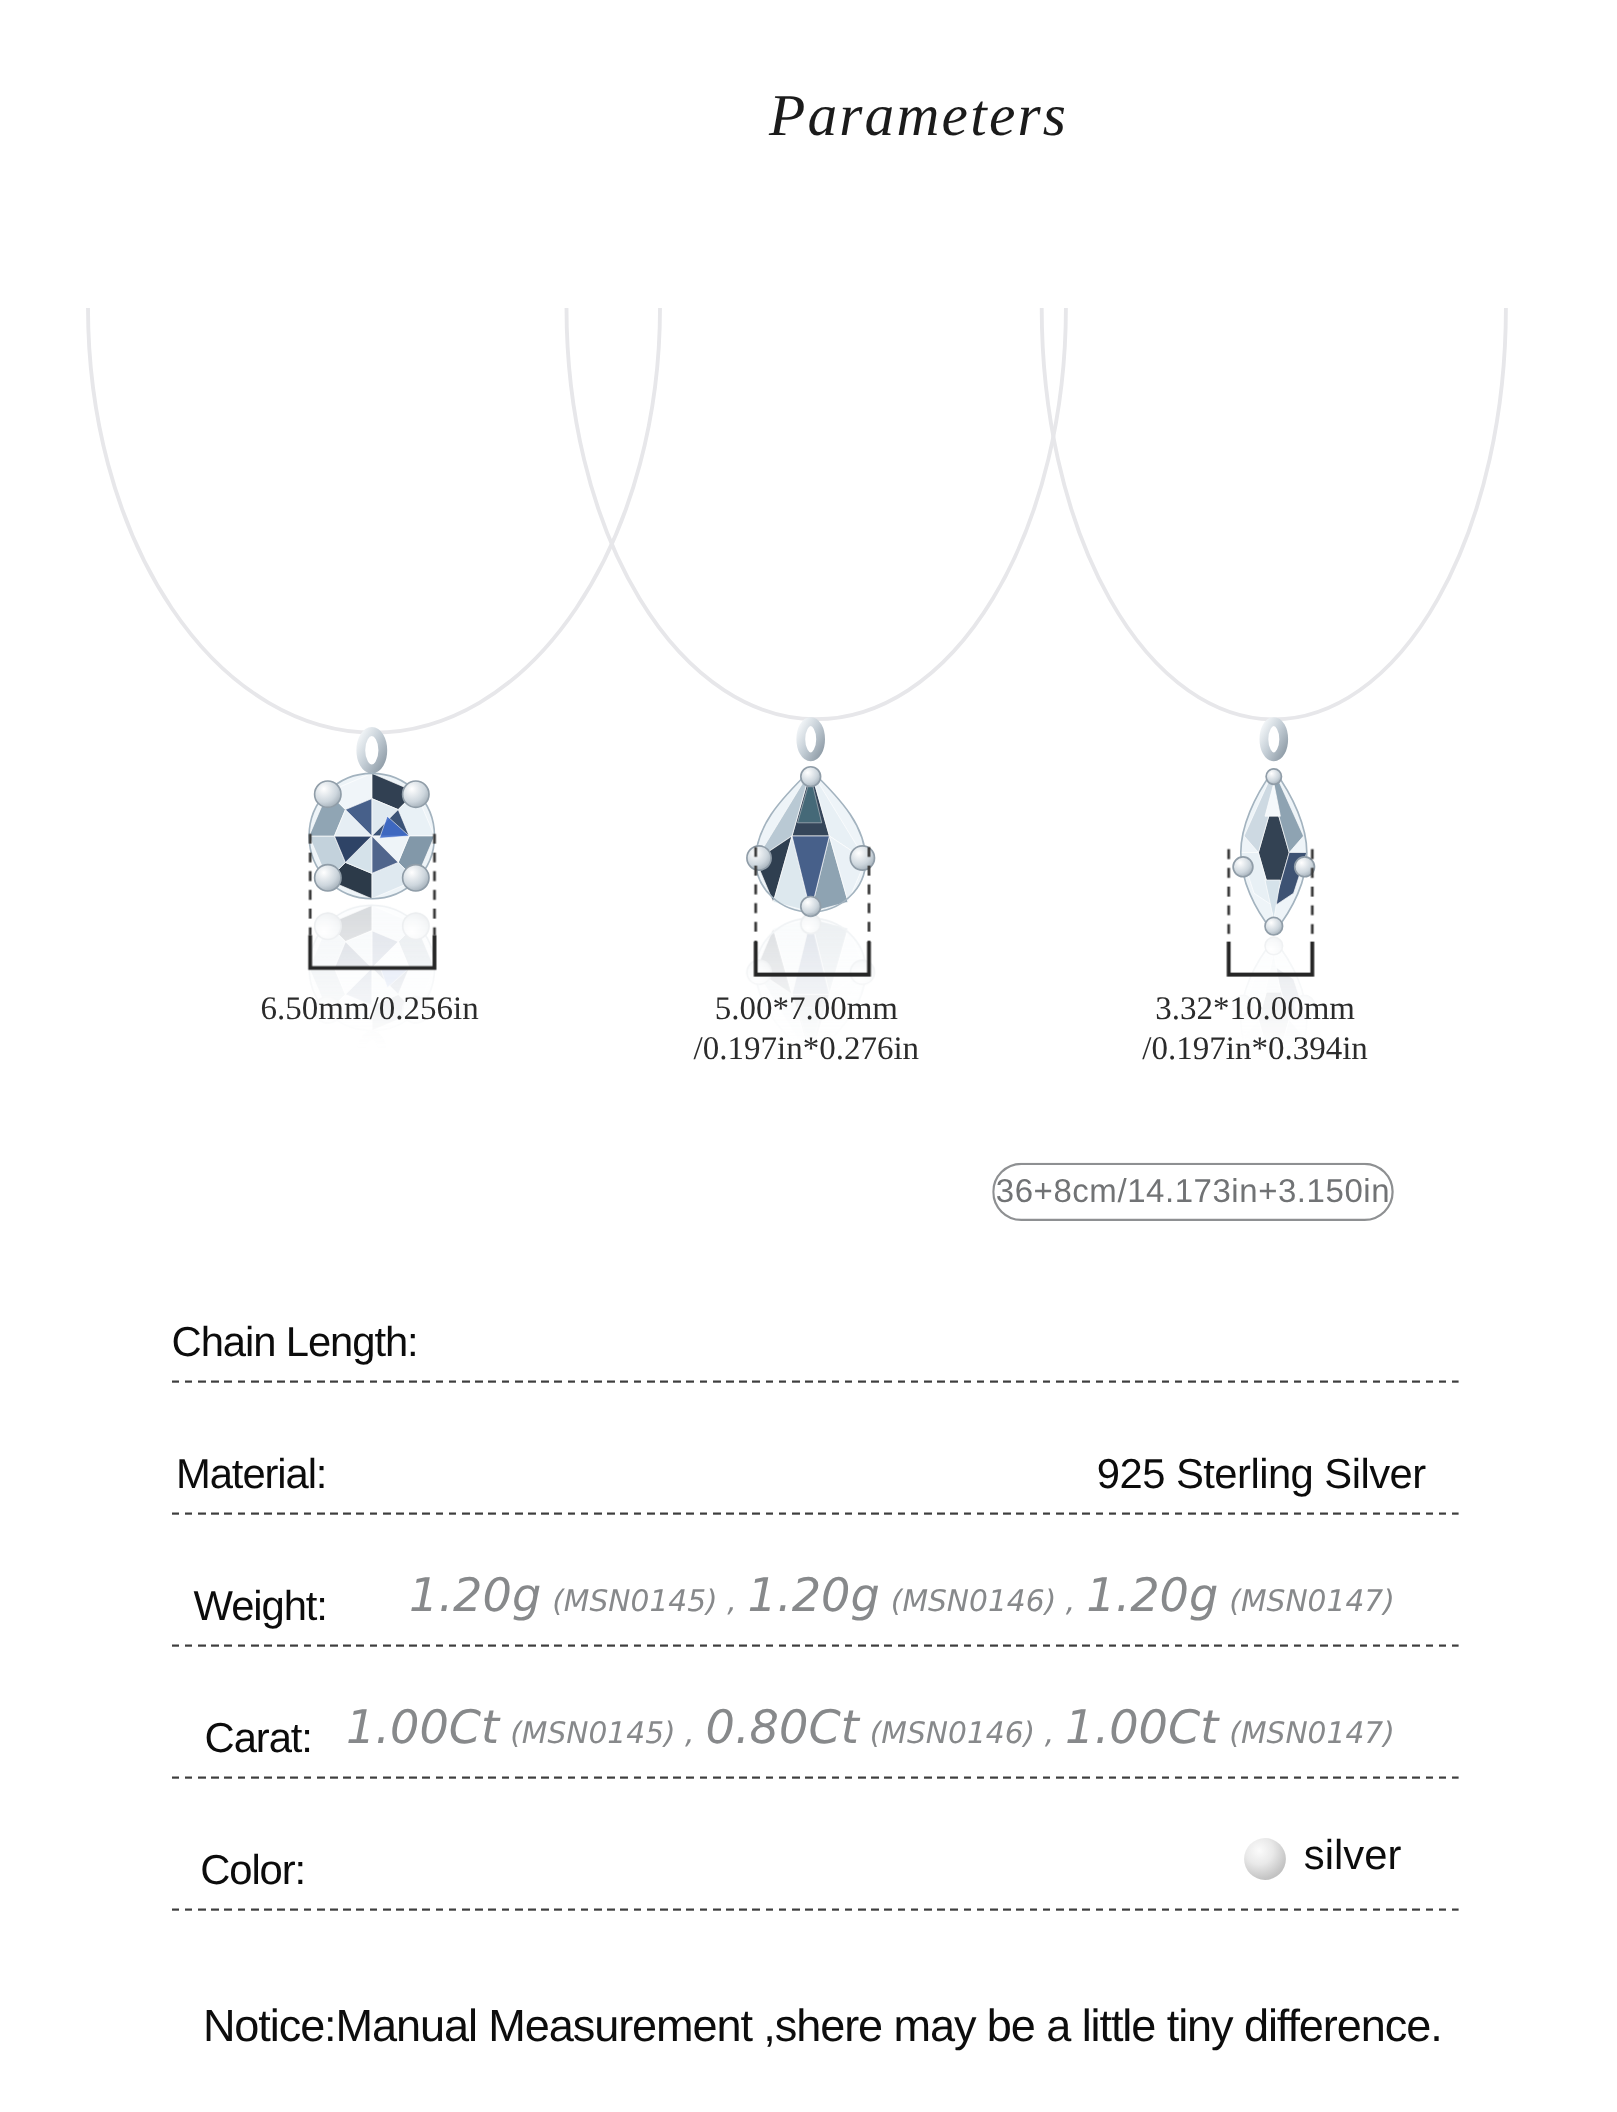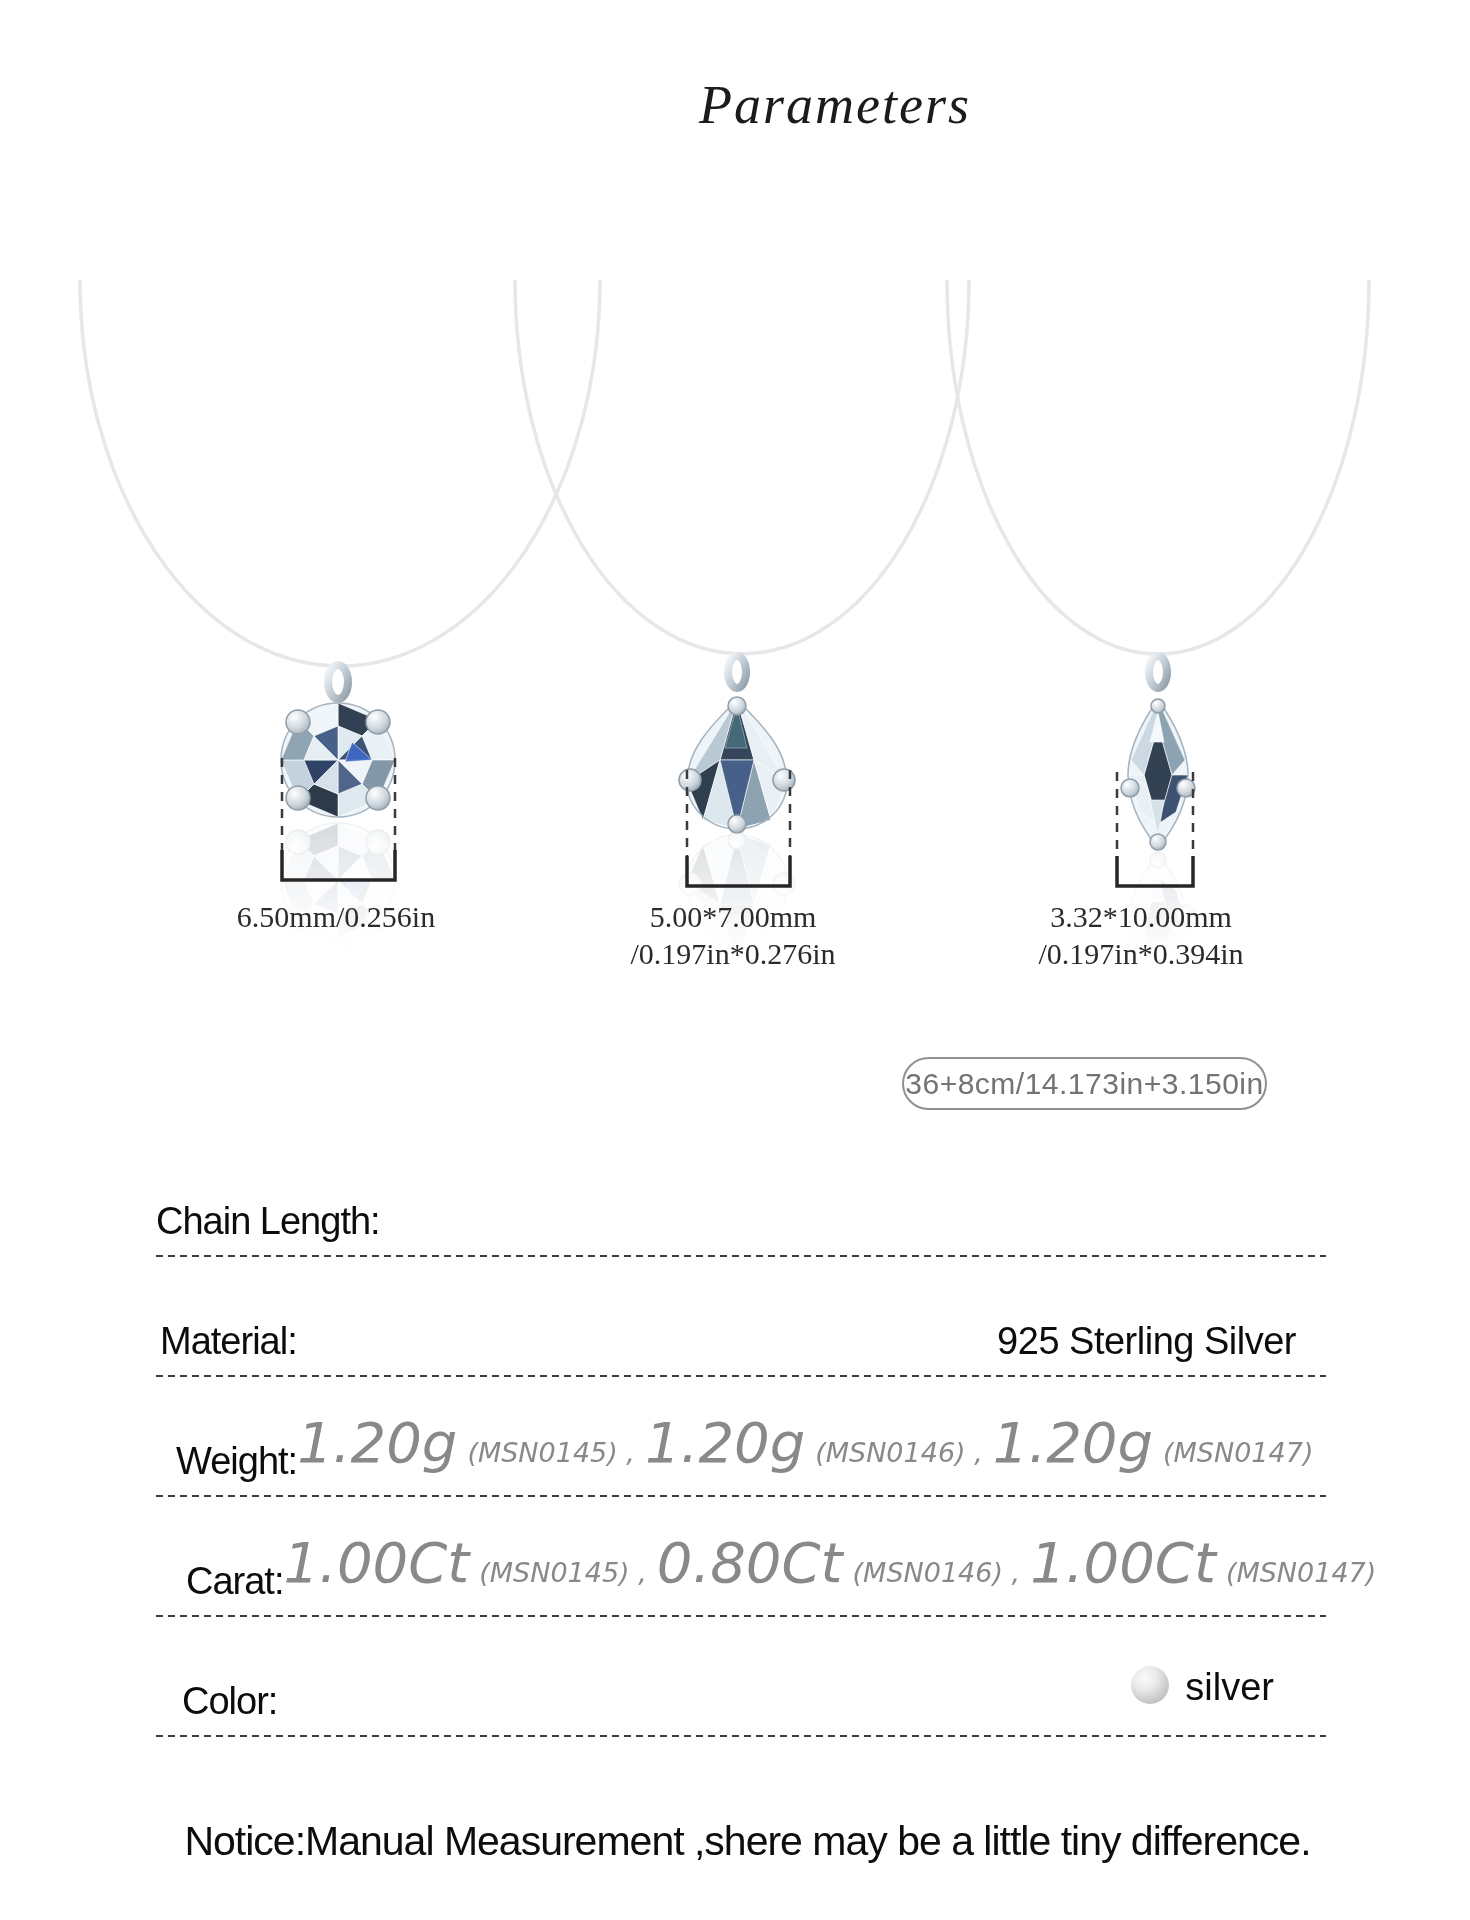--- a/index.html
+++ b/index.html
@@ -21,23 +21,23 @@
   .spec-row{position:relative;height:120px;display:flex;align-items:flex-end;
             justify-content:space-between;box-sizing:border-box;padding-bottom:14px;}
   .spec-row::after{content:"";position:absolute;left:0;right:0;bottom:0;height:2px;
             background:repeating-linear-gradient(90deg,#3e3e3e 0 7px,transparent 7px 12px);}
   .spec-label{font-size:38px;color:#0c0c0c;letter-spacing:-1px;white-space:nowrap;}
   .ind1{padding-left:4px;} .ind2{padding-left:20px;} .ind3{padding-left:30px;} .ind4{padding-left:26px;}
   .spec-value{font-size:38px;color:#0c0c0c;letter-spacing:-.5px;padding-right:22px;white-space:nowrap;}
   .pr-mat{padding-right:30px;}
   .metric-values{display:flex;align-items:baseline;gap:10px;color:#87898b;font-style:italic;
             font-family:"DejaVu Sans",sans-serif;transform:translateY(-8px);padding-right:58px;white-space:nowrap;}
-  .metric-values .v{font-size:56px;margin-top:40px;}
+  .metric-values .v{font-size:42px;margin-top:40px;}
   .metric-values .sku{font-size:27px;}
-  .color-value{display:flex;align-items:flex-start;gap:16px;transform:translateY(-14px);padding-right:52px;}
+  .color-value{display:flex;align-items:flex-end;gap:16px;transform:translateY(-14px);padding-right:52px;}
   .swatch{width:38px;height:38px;border-radius:50%;
           background:radial-gradient(circle at 36% 30%,#fbfbfb 0%,#e9e9e9 35%,#c6c6c6 70%,#aeaeae 100%);}
   .color-text{font-size:38px;color:#0c0c0c;}
   .notice{position:absolute;left:150px;top:1818px;width:1195px;text-align:center;
           font-size:41px;letter-spacing:-1px;color:#0d0d0d;white-space:nowrap;}
 </style>
 </head>
 <body>
 
 <div class="page">

